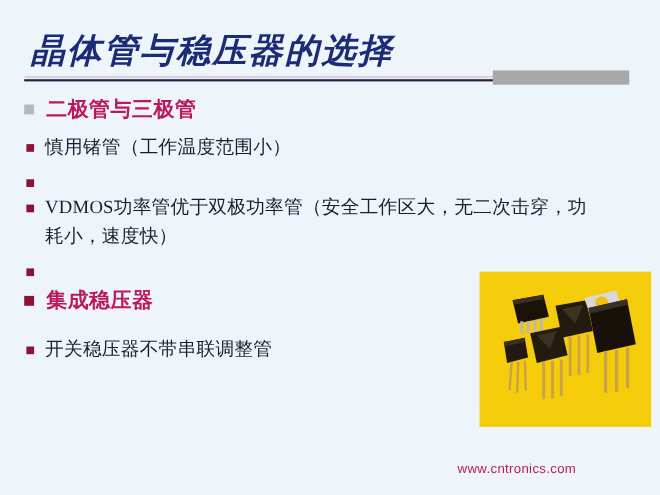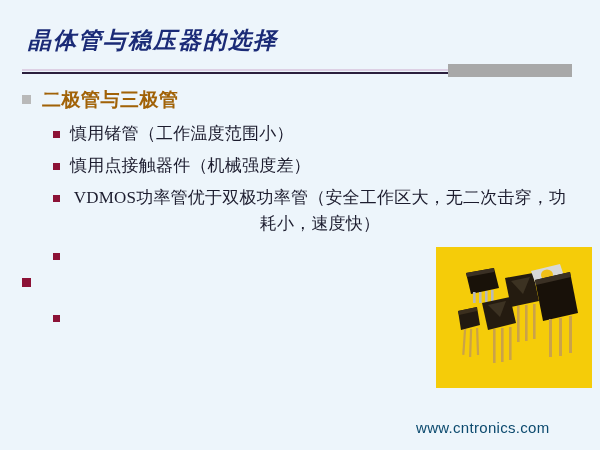--- a/index.html
+++ b/index.html
@@ -24,21 +24,21 @@
     background: #edf5fb;
     overflow: hidden;
   }
 
   
   .slide-title {
     position: absolute;
     left: 28px;
     top: 25px;
     font-family: "Liberation Serif", "DejaVu Serif", serif;
-    font-size: 23px;
+    font-size: 31px;
     font-weight: bold;
     font-style: italic;
     letter-spacing: 2px;
     color: #1b2b77;
     white-space: nowrap;
   }
 
   
   .title-rule {
     position: absolute;
@@ -88,29 +88,28 @@
     width: 9px;
     height: 9px;
     flex: 0 0 9px;
     margin-top: 9px;
     margin-right: 11px;
   }
   .lvl1 .txt {
     font-size: 19px;
     font-weight: bold;
     line-height: 27px;
-    color: #a16207;
+    color: #be185d;
     letter-spacing: 0.5px;
   }
 
   
   .lvl2 {
-    padding-left: 53px;
+    padding-left: 24px;
     margin-bottom: 1px;
-    text-align: center;
   }
   .lvl2 .marker {
     width: 7px;
     height: 7px;
     flex: 0 0 7px;
     margin-top: 10px;
     margin-right: 10px;
     background: #8c1236;
   }
   .lvl2 .txt {
@@ -141,22 +140,22 @@
     overflow: hidden;
   }
   .photo svg { display: block; }
 
   
   .watermark {
     position: absolute;
     left: 416px;
     top: 419px;
     font-family: "Liberation Sans", "DejaVu Sans", sans-serif;
-    font-size: 15px;
-    color: #0c4a6e;
+    font-size: 12px;
+    color: #be185d;
     letter-spacing: 0.3px;
     white-space: nowrap;
   }
 </style>
 </head>
 <body>
 
 <div class="slide">
 
   <div class="slide-title">晶体管与稳压器的选择</div>
@@ -176,52 +175,53 @@
 
     <div class="bullet-row lvl2">
       <span class="marker marker-dark"></span>
       <span class="txt">慎用锗管（工作温度范围小）</span>
     </div>
 
     <div class="gap-c"></div>
 
     <div class="bullet-row lvl2">
       <span class="marker marker-dark"></span>
-      <span class="txt">慎用点接触器件（机械强度差）</span>
     </div>
 
     <div class="gap-c"></div>
 
     <div class="bullet-row lvl2 wide">
       <span class="marker marker-dark"></span>
       <span class="txt">VDMOS功率管优于双极功率管（安全工作区大，无二次击穿，功耗小，速度快）</span>
     </div>
 
     <div class="gap-c"></div>
 
     <div class="bullet-row lvl2">
       <span class="marker marker-dark"></span>
     </div>
 
     <div class="gap-a"></div>
 
     <div class="bullet-row lvl1">
       <span class="marker marker-dark"></span>
+      <span class="txt">集成稳压器</span>
     </div>
 
     <div class="gap-b"></div>
 
 
     <div class="gap-c"></div>
 
 
     <div class="gap-c"></div>
 
     <div class="bullet-row lvl2">
       <span class="marker marker-dark"></span>
+      <span class="txt">开关稳压器不带串联调整管</span>
     </div>
 
   </div>
 
   <div class="photo">
     <svg width="156" height="141" viewBox="0 0 156 141">
       <rect x="0" y="0" width="156" height="141" fill="#f5cc09"></rect>
 
       <g>
         <path d="M22 64 L41 60 L44 78 L25 83 Z" fill="#221a10"></path>

